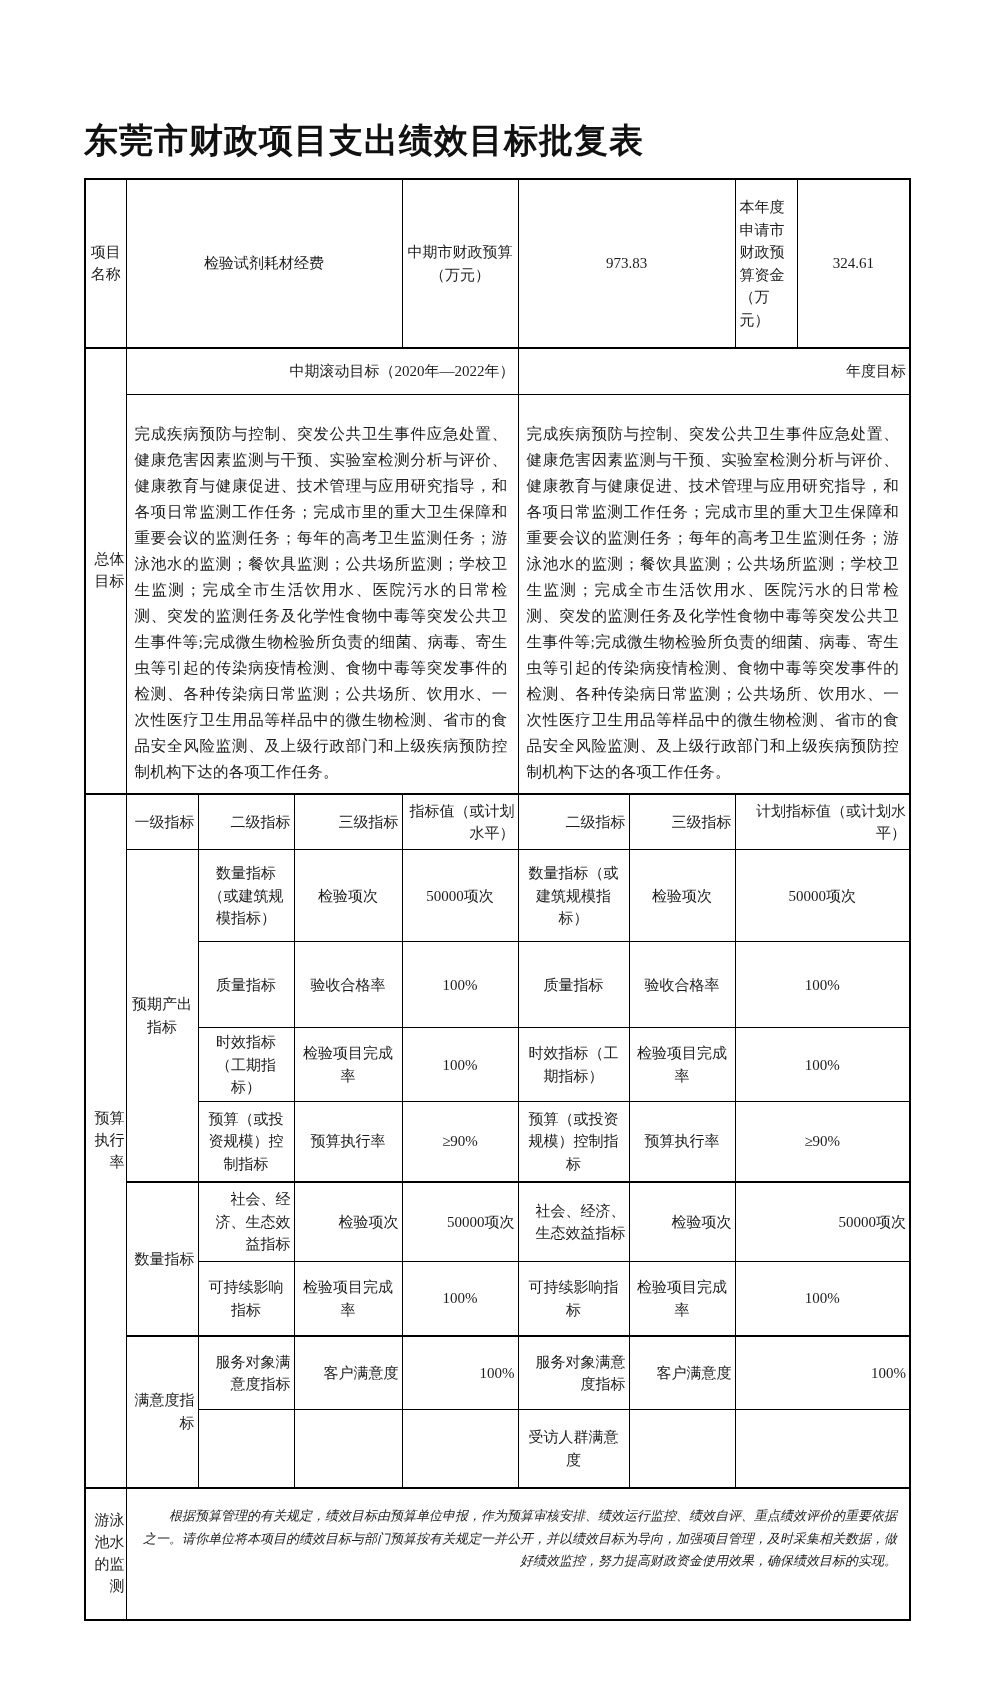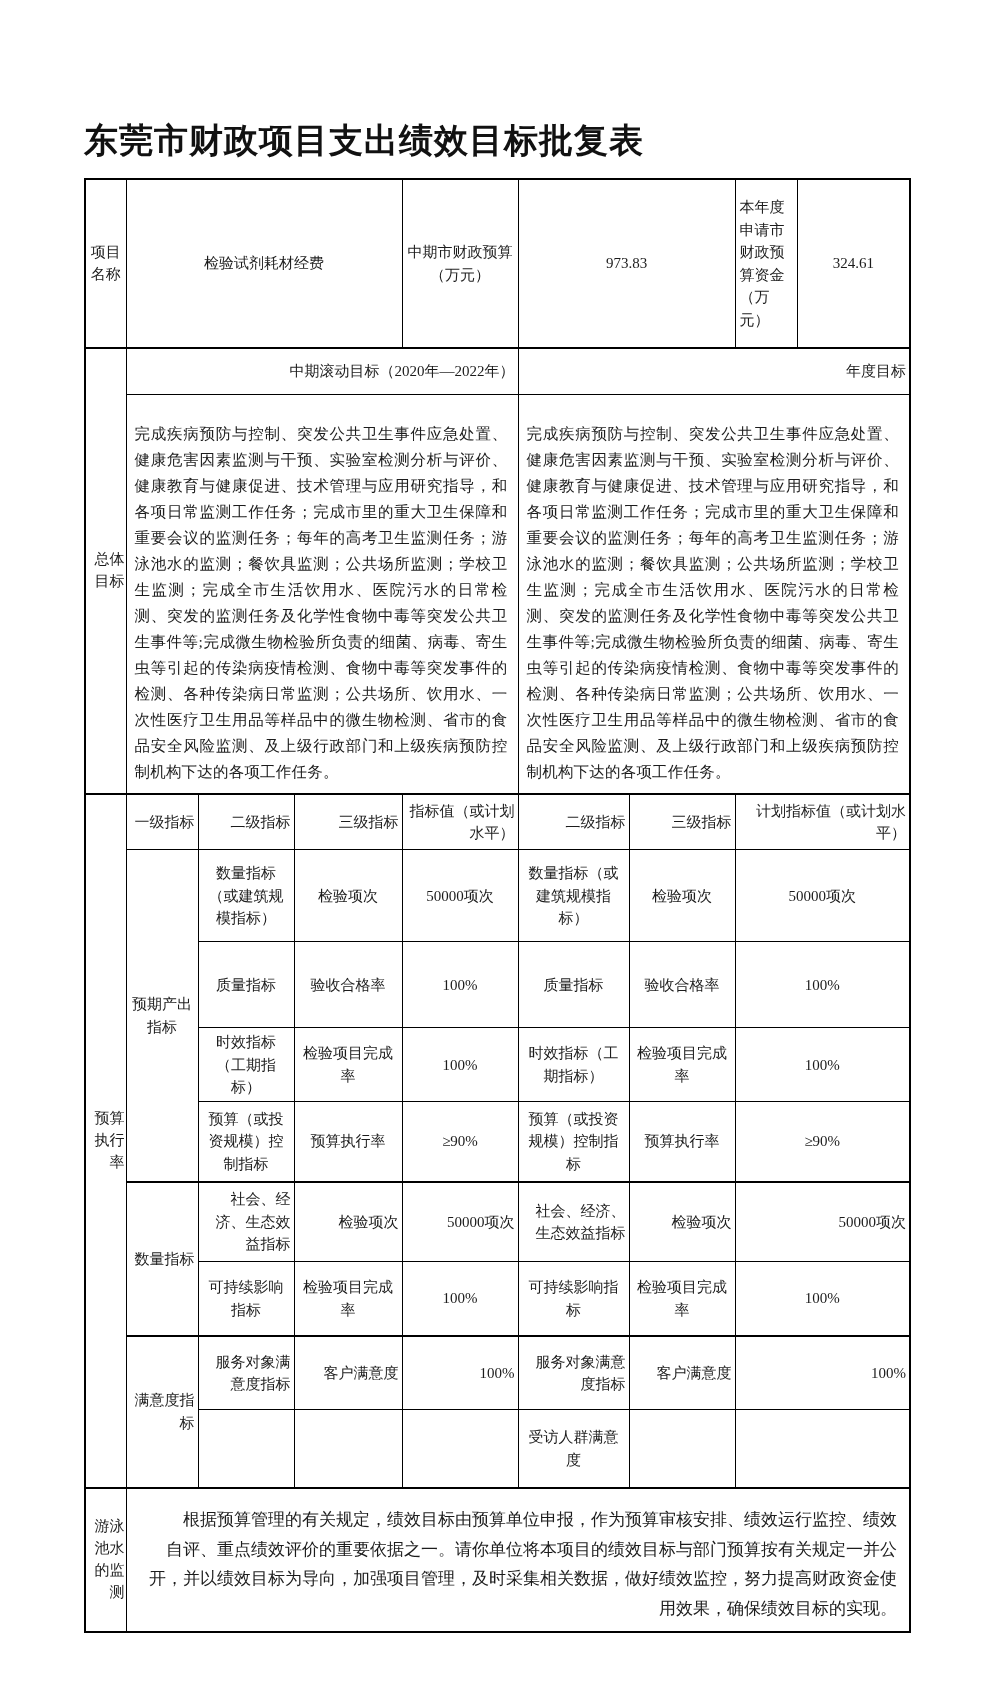--- a/index.html
+++ b/index.html
@@ -28,21 +28,21 @@
     color:#1c1c1c;
   }
   tr.thick-top > td{border-top-width:2px;text-align:right;}
   td.rowlabel{width:41px;padding:2px 1px;line-height:1.45;}
   td.goal-text{
     text-align:justify;vertical-align:top;padding:26px 10px 8px 8px;
     font-size:15.5px;line-height:1.68;letter-spacing:0.2px;
   }
   td.approval-text{
     text-align:justify;vertical-align:top;padding:16px 12px 7px 12px;
-    font-size:17px;line-height:1.75;text-indent:2em;
+    font-size:13px;line-height:1.75;text-indent:2em;font-style:italic;
   }
   
   tr.r-project{height:118px;}
   tr.r-goalhead{height:46px;}
   tr.r-goals{height:350px;}
   tr.r-indhead{height:56px;}
   tr.r1{height:92px;} tr.r2{height:86px;} tr.r3{height:74px;} tr.r4{height:80px;}
   tr.r5{height:80px;} tr.r6{height:74px;margin-left:24px;} tr.r7{height:74px;} tr.r8{height:78px;}
   tr.r-approval{height:132px;}
 </style>

